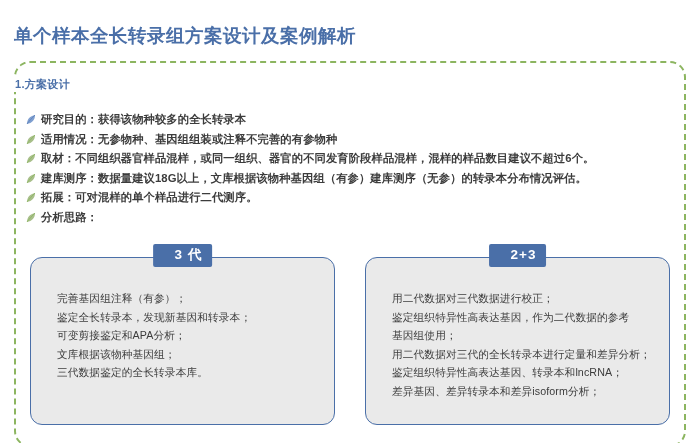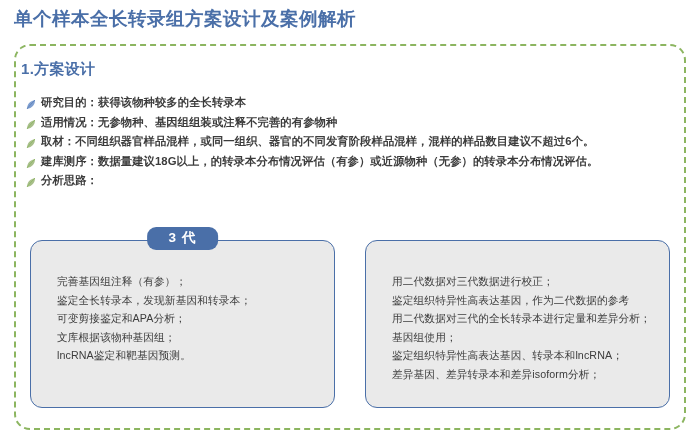--- a/index.html
+++ b/index.html
@@ -12,20 +12,21 @@
     background: #ffffff;
     font-family: "Liberation Sans", "DejaVu Sans", sans-serif;
     overflow: hidden;
     position: relative;
   }
   .slide {
     position: relative;
     width: 700px;
     height: 402px;
     box-sizing: border-box;
+    margin-top: 17px;
   }
   
   .page-title {
     position: absolute;
     left: 14px;
     top: 6px;
     font-size: 18.5px;
     font-weight: bold;
     color: #4a6fa8;
     letter-spacing: 0.5px;
@@ -39,40 +40,40 @@
     width: 672px;
     height: 386px;
     box-sizing: border-box;
     border: 2px dashed #8cb560;
     border-radius: 16px;
     background: transparent;
   }
   
   .section-heading {
     position: absolute;
-    left: 17px;
+    left: 11px;
     top: 60px;
-    font-size: 15px;
+    font-size: 11px;
     font-weight: bold;
     color: #4a6fa8;
     background: #ffffff;
     padding: 0 8px 0 4px;
     white-space: nowrap;
     letter-spacing: 0.3px;
   }
   
   .bullet-list {
     position: absolute;
     left: 25px;
     top: 94px;
     width: 645px;
   }
   .bullet-row {
     display: flex;
-    align-items: flex-end;
+    align-items: flex-start;
     margin-bottom: 2.5px;
     line-height: 17px;
     min-height: 17px;
   }
   .bullet-marker {
     flex: 0 0 auto;
     width: 13px;
     height: 13px;
     margin-top: 2px;
     margin-right: 3px;
@@ -109,22 +110,22 @@
   .panel-right { left: 335px; }
   .panel-badge {
     position: absolute;
     top: -14px;
     left: 50%;
     transform: translateX(-50%);
     background: #4a6fa8;
     color: #ffffff;
     font-size: 13.5px;
     font-weight: bold;
-    padding: 4px 22px 5px 22px;
-    border-radius: 9px;
+    padding: 4px 10px 5px 22px;
+    border-radius: 2px;
     white-space: nowrap;
     letter-spacing: 1px;
     line-height: 14px;
   }
   .panel-lines {
     position: absolute;
     left: 0;
     top: 31px;
     width: 100%;
     box-sizing: border-box;
@@ -182,23 +183,32 @@
       <span class="bullet-text">取材：不同组织器官样品混样，或同一组织、器官的不同发育阶段样品混样，混样的样品数目建议不超过6个。</span>
     </div>
 
     <div class="bullet-row">
       <span class="bullet-marker">
         <svg width="13" height="13" viewBox="0 0 13 13">
           <path d="M2 11 C2 6 5 3 10 2 C10 7 7 10 2 11 Z" fill="#a8bf8a"></path>
           <path d="M2 11 C4 8 7 5 10 2" stroke="#8cb560" stroke-width="0.8" fill="none"></path>
         </svg>
       </span>
-      <span class="bullet-text">建库测序：数据量建议18G以上，的转录本分布情况评估（有参）或近源物种（无参）的转录本分布情况评估。</span>
-    </div>
-
+      <span class="bullet-text">建库测序：数据量建议18G以上，文库根据该物种基因组（有参）建库测序（无参）的转录本分布情况评估。</span>
+    </div>
+
+    <div class="bullet-row">
+      <span class="bullet-marker">
+        <svg width="13" height="13" viewBox="0 0 13 13">
+          <path d="M2 11 C2 6 5 3 10 2 C10 7 7 10 2 11 Z" fill="#a8bf8a"></path>
+          <path d="M2 11 C4 8 7 5 10 2" stroke="#8cb560" stroke-width="0.8" fill="none"></path>
+        </svg>
+      </span>
+      <span class="bullet-text">拓展：可对混样的单个样品进行二代测序。</span>
+    </div>
 
     <div class="bullet-row">
       <span class="bullet-marker">
         <svg width="13" height="13" viewBox="0 0 13 13">
           <path d="M2 11 C2 6 5 3 10 2 C10 7 7 10 2 11 Z" fill="#a8bf8a"></path>
           <path d="M2 11 C4 8 7 5 10 2" stroke="#8cb560" stroke-width="0.8" fill="none"></path>
         </svg>
       </span>
       <span class="bullet-text">分析思路：</span>
     </div>
@@ -207,30 +217,31 @@
 
   <div class="panels">
 
     <div class="panel panel-left">
       <div class="panel-badge">3 代</div>
       <div class="panel-lines">
         <div class="panel-line">完善基因组注释（有参）；</div>
         <div class="panel-line">鉴定全长转录本，发现新基因和转录本；</div>
         <div class="panel-line">可变剪接鉴定和APA分析；</div>
         <div class="panel-line">文库根据该物种基因组；</div>
-        <div class="panel-line">lncRNA鉴定和靶基因预测。</div>
+        <div class="panel-line">三代数据鉴定的全长转录本库。</div>
       </div>
     </div>
 
     <div class="panel panel-right">
+      <div class="panel-badge">2+3</div>
       <div class="panel-lines">
         <div class="panel-line">用二代数据对三代数据进行校正；</div>
         <div class="panel-line">鉴定组织特异性高表达基因，作为二代数据的参考</div>
+        <div class="panel-line">基因组使用；</div>
         <div class="panel-line">用二代数据对三代的全长转录本进行定量和差异分析；</div>
-        <div class="panel-line">基因组使用；</div>
         <div class="panel-line">鉴定组织特异性高表达基因、转录本和lncRNA；</div>
         <div class="panel-line">差异基因、差异转录本和差异isoform分析；</div>
       </div>
     </div>
 
   </div>
 
 </div>
 
 </body></html>

